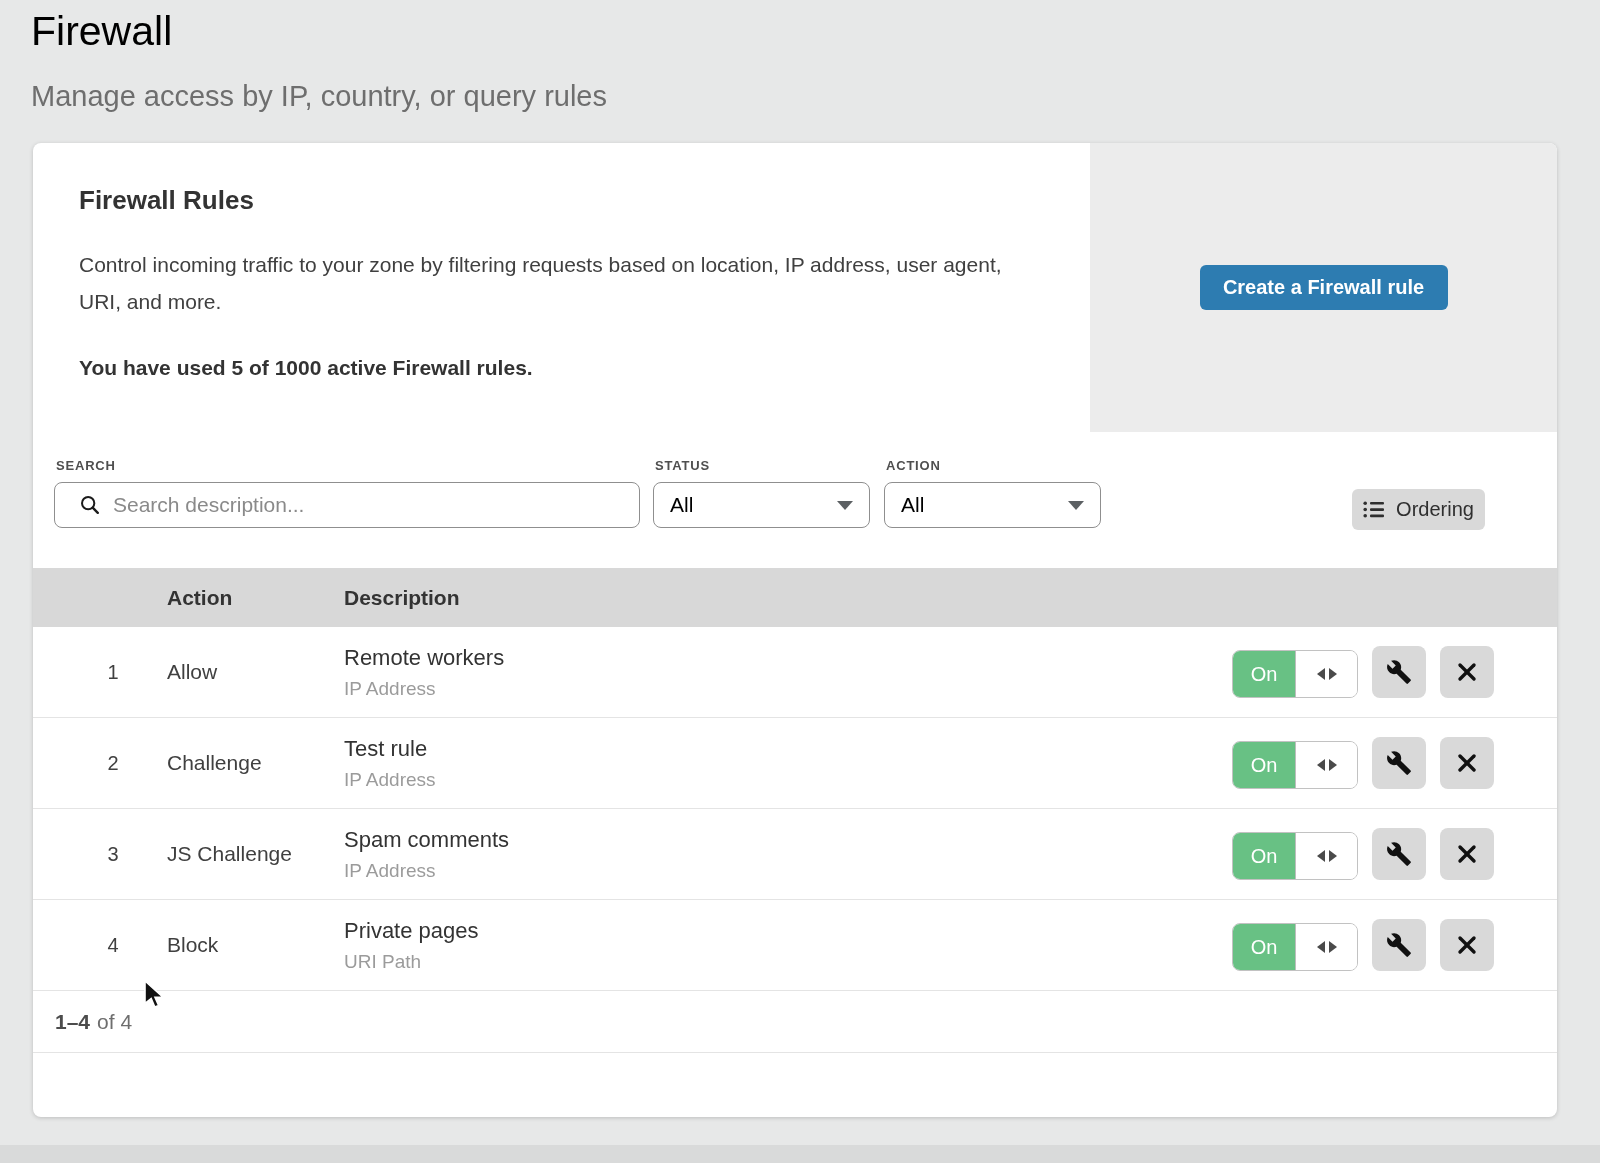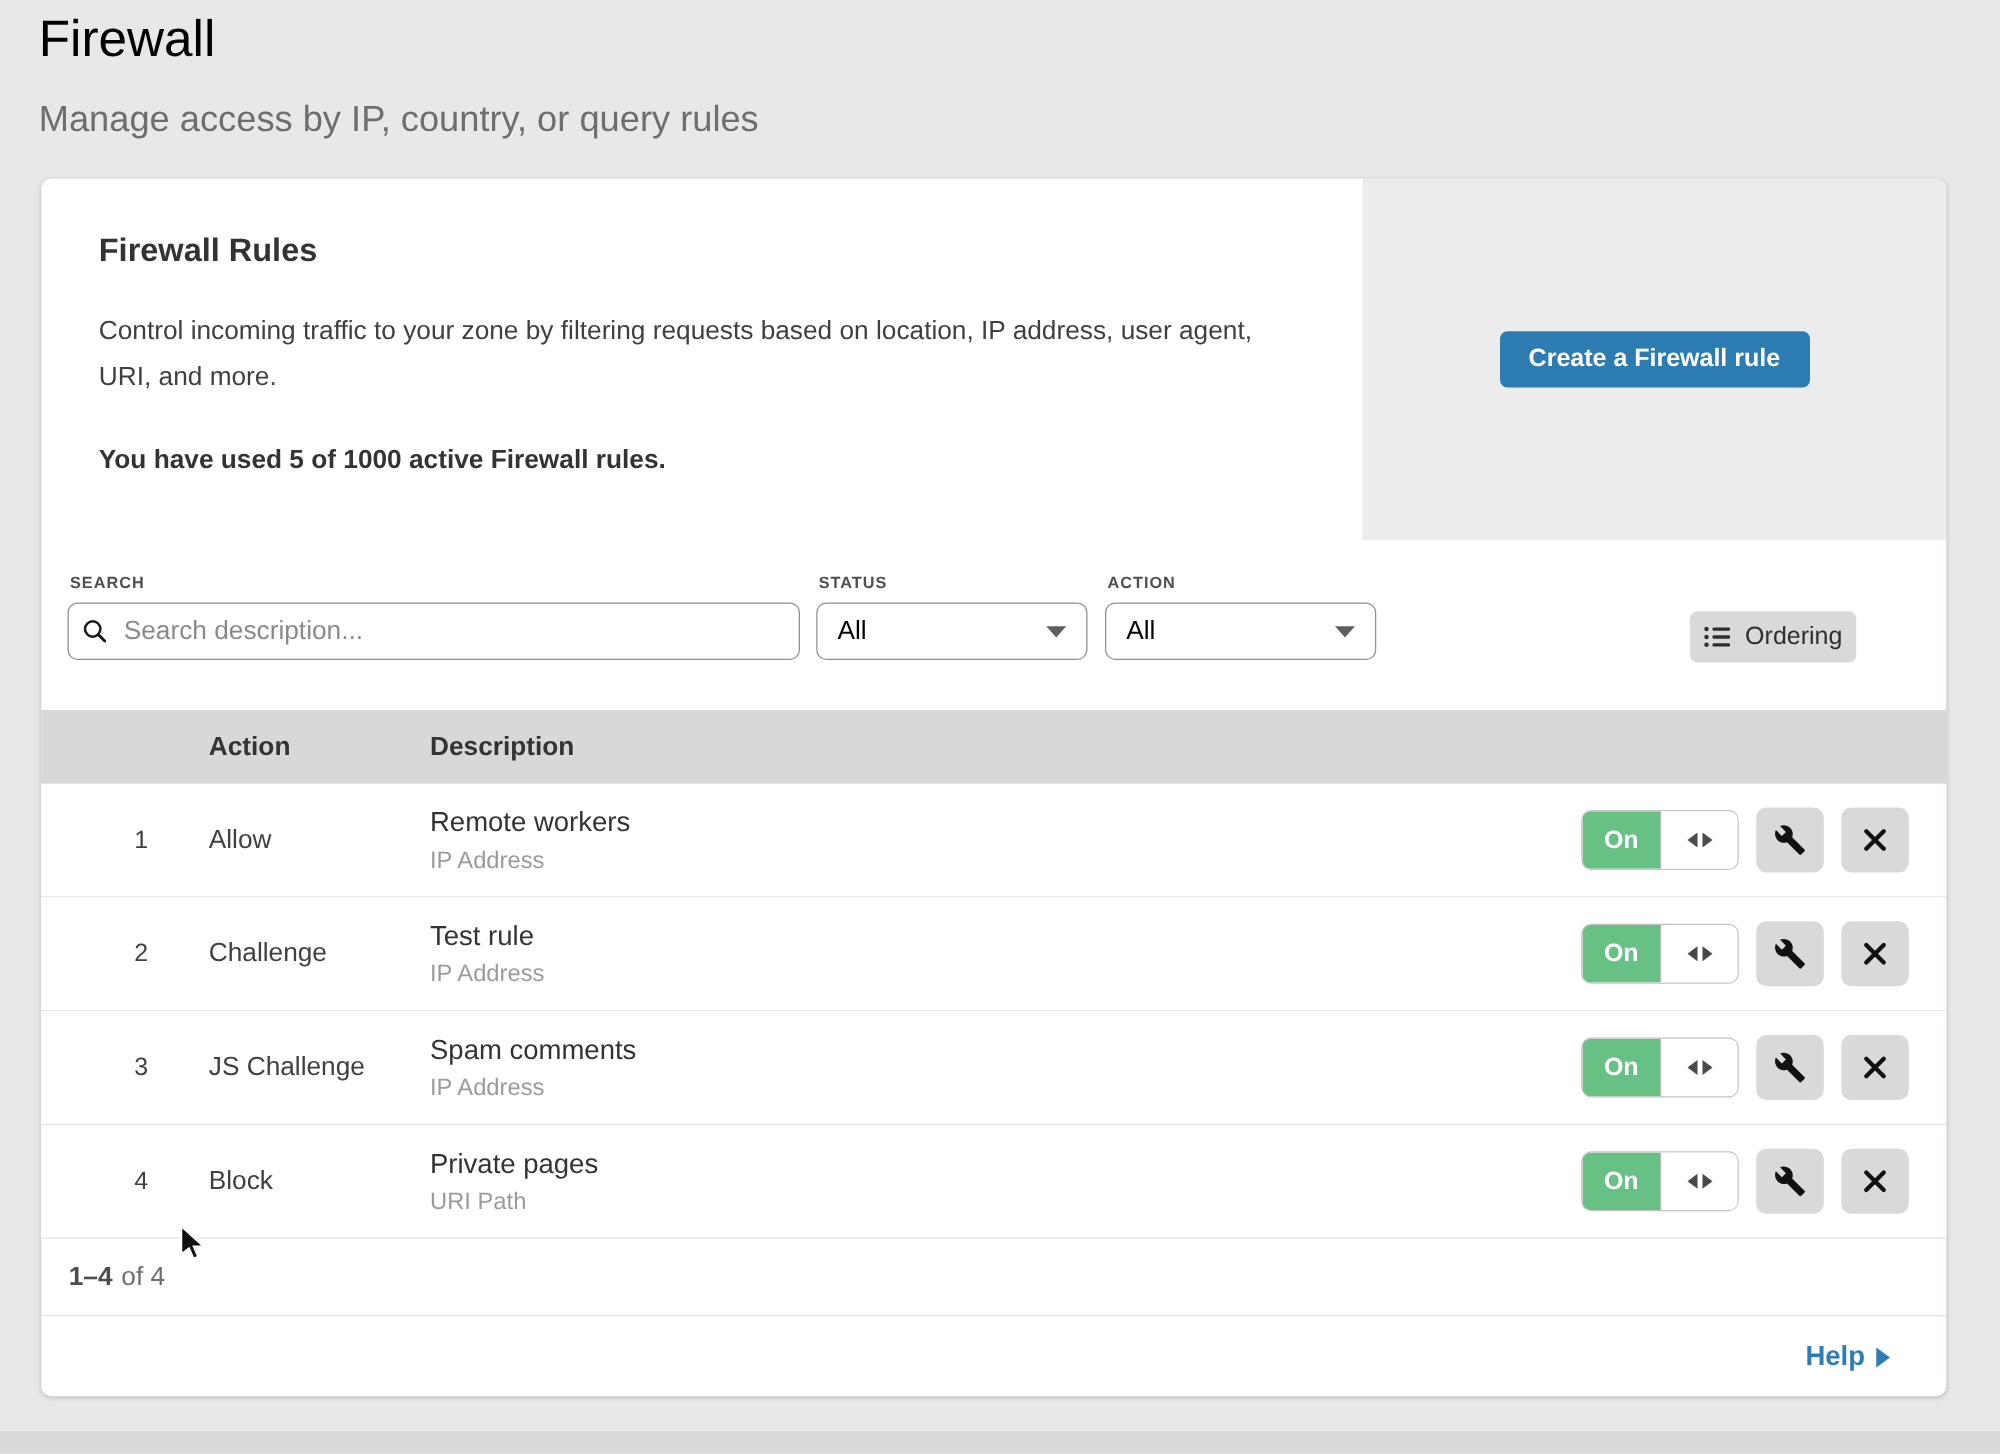--- a/index.html
+++ b/index.html
@@ -52,21 +52,21 @@
     display:block; font-size:13px; font-weight:bold; letter-spacing:.8px;
     color:#4f4f4f; margin:0 0 9px 2px;
   }
   .filter-group { position:absolute; top:26px; }
   .search-group { left:21px; }
   .status-group { left:620px; }
   .action-group { left:851px; }
   .search-box {
     width:586px; height:46px; background:#fff;
     border:1px solid #8f8f8f; border-radius:8px;
-    display:flex; align-items:center; padding:0 10px;
+    display:flex; align-items:center; padding:0 24px;
   }
   .search-box input {
     flex:1; border:none; outline:none; background:transparent;
     font-size:21px; color:#333; font-family:"Liberation Sans", sans-serif;
     margin-left:10px;
   }
   .search-box input::placeholder { color:#8a8a8a; }
   .select {
     width:217px; height:46px; background:#fff;
     border:1px solid #8f8f8f; border-radius:8px;
@@ -99,23 +99,22 @@
     height:91px; display:flex; align-items:center;
     border-bottom:1px solid #e4e4e4;
     background:#fff;
   }
   .rule-row .col-num { font-size:20px; color:#404040; }
   .rule-row .col-action { font-size:21px; color:#404040; }
   .desc-title { font-size:22px; color:#333; margin-bottom:7px; }
   .desc-sub { font-size:19px; color:#9b9b9b; }
   .controls {
     margin-left:auto; flex:none;
-    display:flex; align-items:center; gap:14px;
-    padding-right:30px;
-    font-weight:bold;
+    display:flex; align-items:flex-end; gap:14px;
+    padding-right:63px;
   }
   .toggle {
     display:flex; height:48px; width:126px;
     border:1px solid #c2c2c2; border-radius:8px; overflow:hidden;
     cursor:pointer; flex:none;
   }
   .toggle-on {
     width:62px; background:#68c184; color:#fff; font-size:20px;
     display:flex; align-items:center; justify-content:center;
   }
@@ -363,26 +362,20 @@
         </button>
       </div>
     </div>
   </div>
 
   <div class="pagination">
     <span class="range">1–4</span>
     <span class="of">of 4</span>
   </div>
 
-  <div class="card-footer">
-    <a class="help-link">
-      <span>Help</span>
-      <span class="help-arrow"></span>
-    </a>
-  </div>
 </div>
 
 <div class="bottom-strip"></div>
 
 <div class="mouse-cursor">
   <svg width="26" height="28" viewBox="0 0 13 14">
     <path d="M1 0 L1 11.2 L4.1 8.8 L5.9 13 L7.8 12.2 L6 8.1 L10 8.1 Z" fill="#111" stroke="#fff" stroke-width="0.8"></path>
   </svg>
 </div>
 

